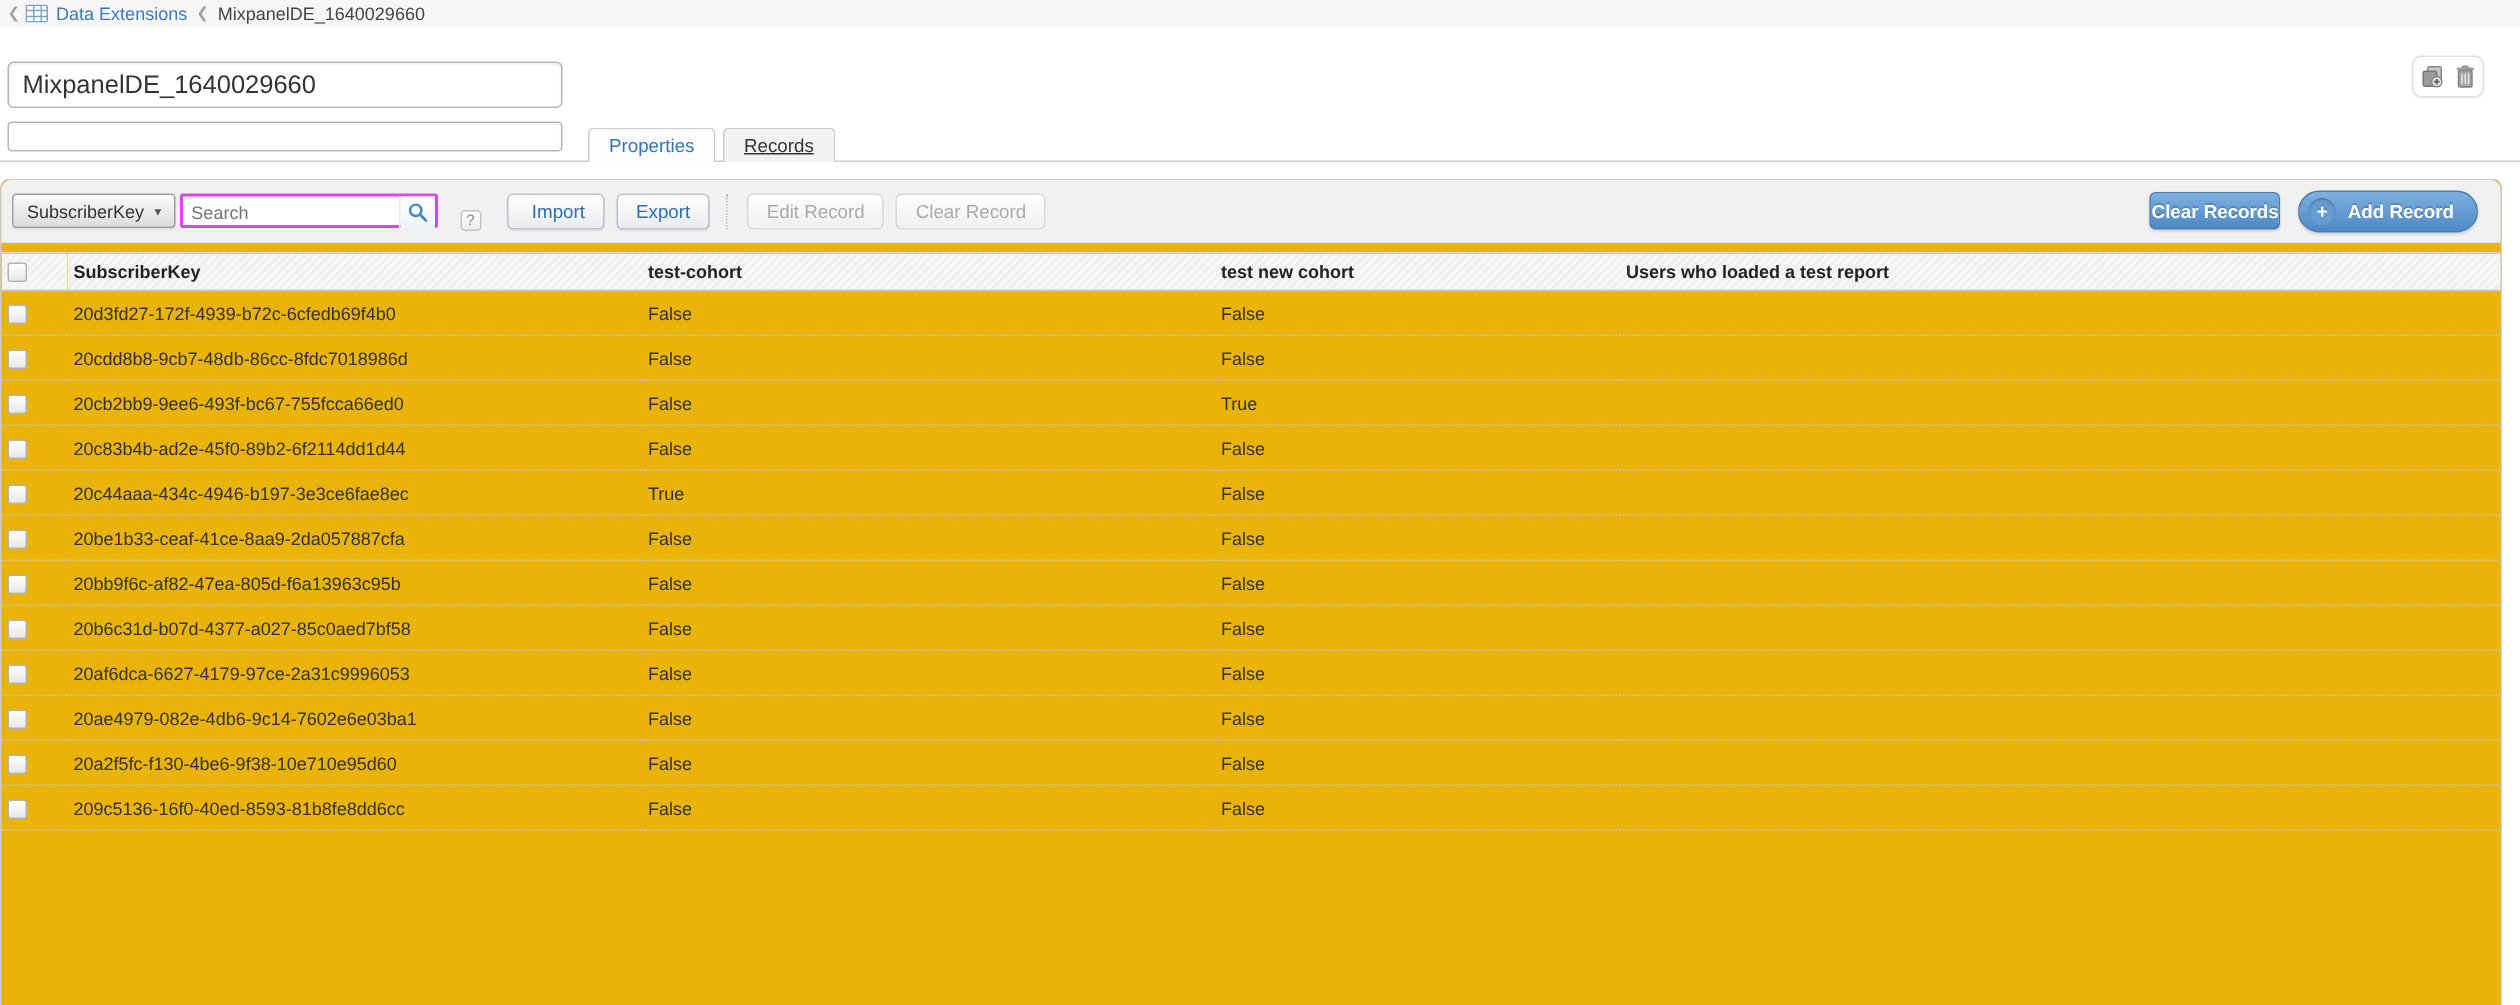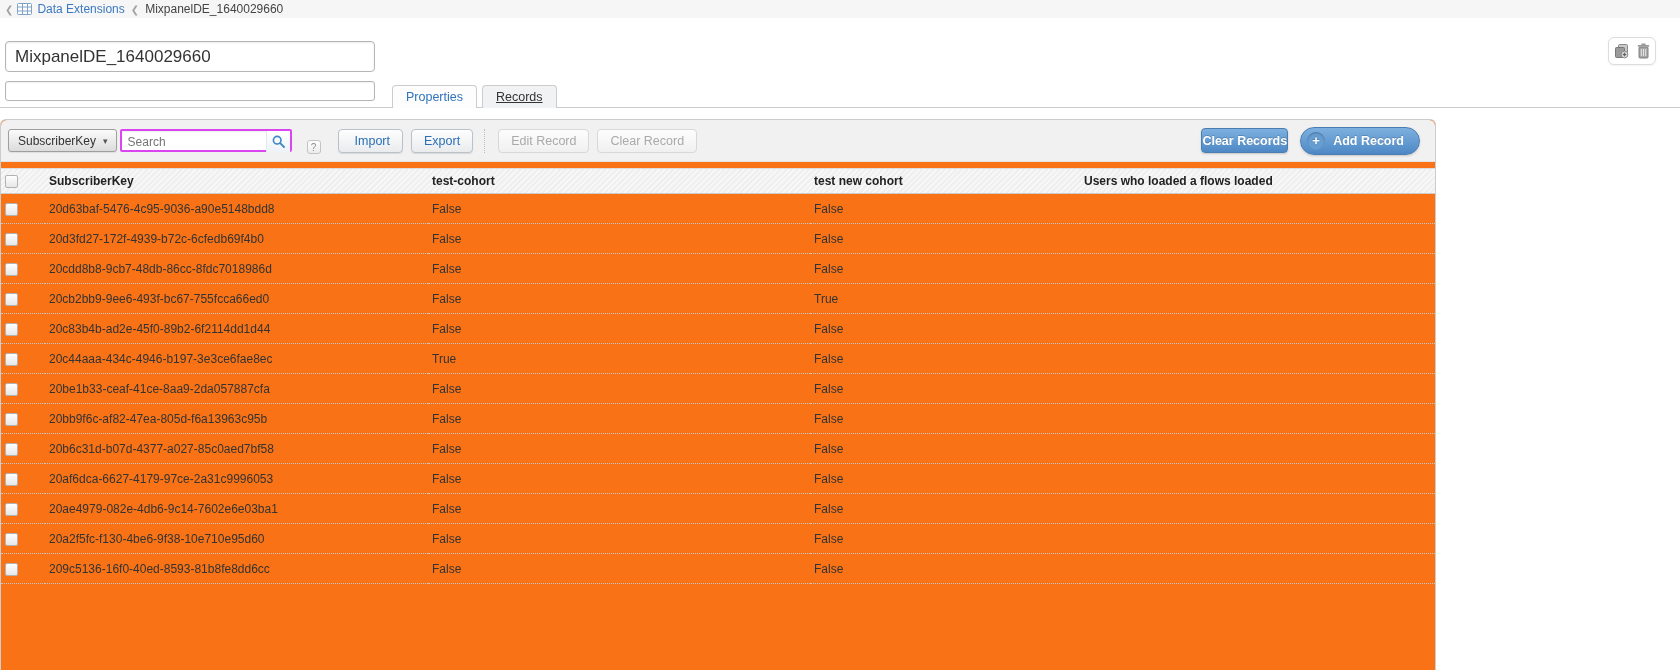--- a/index.html
+++ b/index.html
@@ -63,24 +63,24 @@
   }
   .tab-inactive { background: #fdfdfd; color: #2f74bd; }
   .tab-active { background: #f1f2f3; color: #333; text-decoration: underline; }
   .tab-line {
     position: absolute; top: 107px; left: 0; width: 1680px;
     border-bottom: 1px solid #ccc;
   }
 
   
   .panel {
-    position: absolute; top: 119px; left: 0; width: 1436px; height: 551px;
+    position: absolute; top: 119px; left: 0; width: 1668px; height: 551px;
     border: 1px solid #ccc; border-bottom: none;
     border-radius: 6px 6px 0 0;
-    background: #f97316;
+    background: #eab308;
   }
 
   
   .toolbar {
     height: 42px; background: #f1f1f1;
     border-bottom: 1px solid #e3e3e3;
     border-radius: 6px 6px 0 0;
     display: flex; align-items: center;
   }
   .field-dropdown {
@@ -275,31 +275,24 @@
           <col>
       </colgroup>
       <thead>
         <tr>
           <th>
             <span class="checkbox"></span>
           </th>
           <th>SubscriberKey</th>
           <th>test-cohort</th>
           <th>test new cohort</th>
-          <th>Users who loaded a flows loaded</th>
+          <th>Users who loaded a test report</th>
         </tr>
       </thead>
       <tbody>
-          <tr>
-            <td><span class="checkbox"></span></td>
-            <td>20d63baf-5476-4c95-9036-a90e5148bdd8</td>
-            <td>False</td>
-            <td>False</td>
-            <td></td>
-          </tr>
           <tr>
             <td><span class="checkbox"></span></td>
             <td>20d3fd27-172f-4939-b72c-6cfedb69f4b0</td>
             <td>False</td>
             <td>False</td>
             <td></td>
           </tr>
           <tr>
             <td><span class="checkbox"></span></td>
             <td>20cdd8b8-9cb7-48db-86cc-8fdc7018986d</td>

